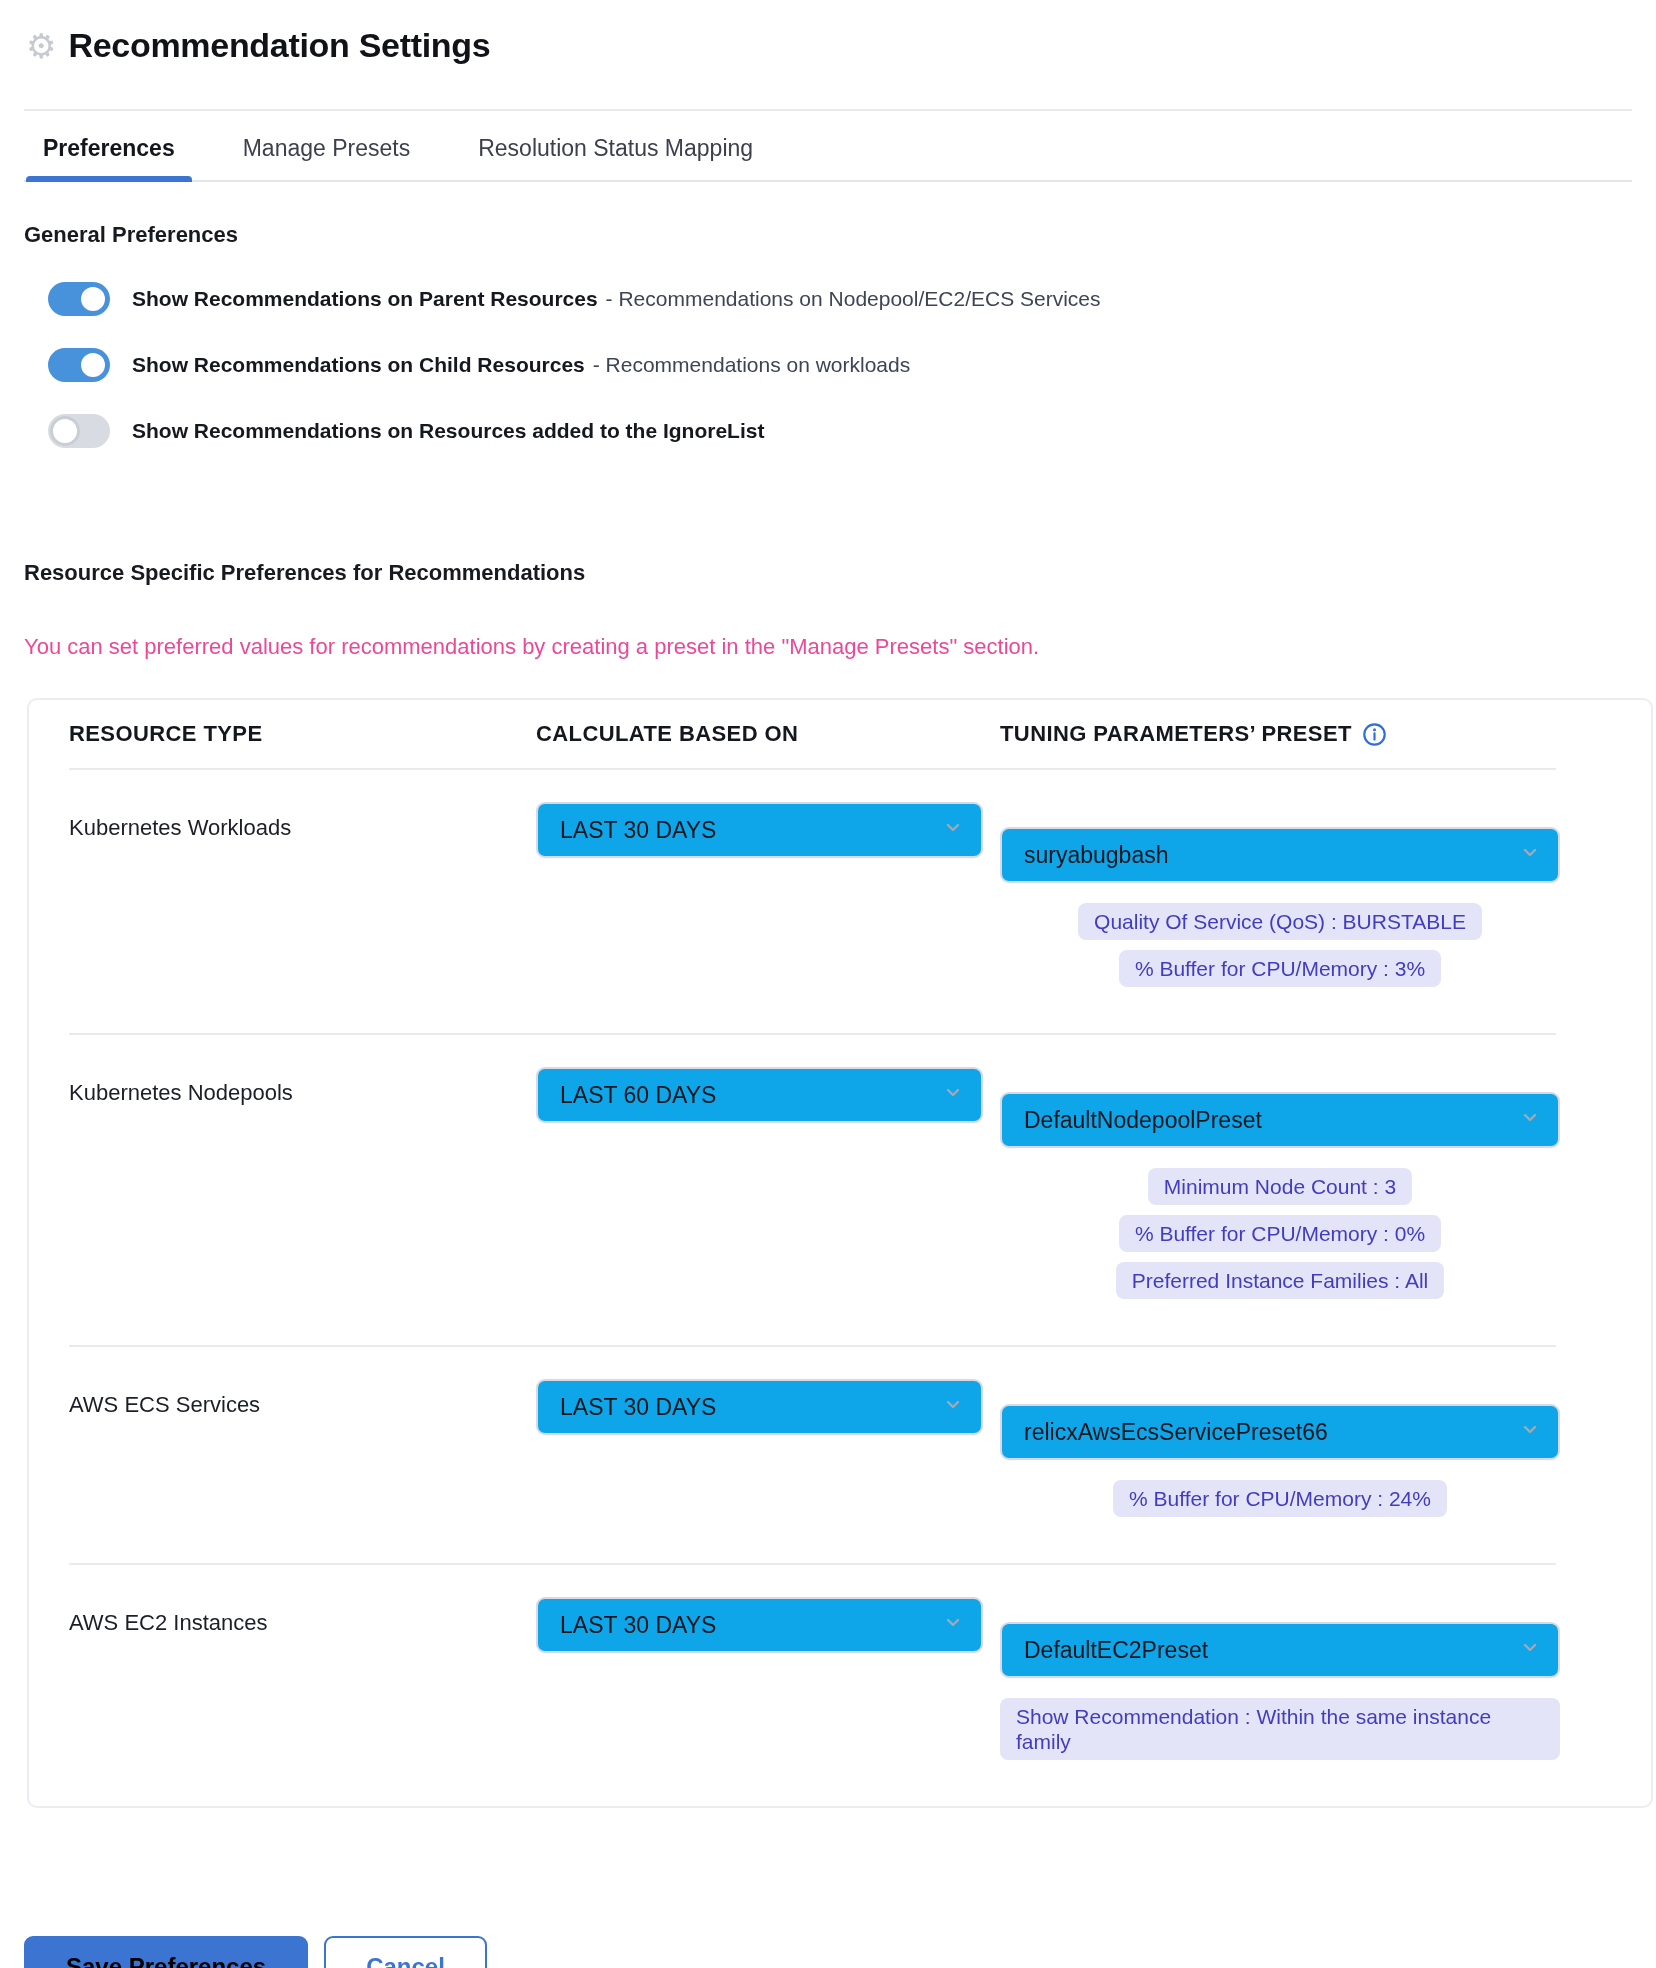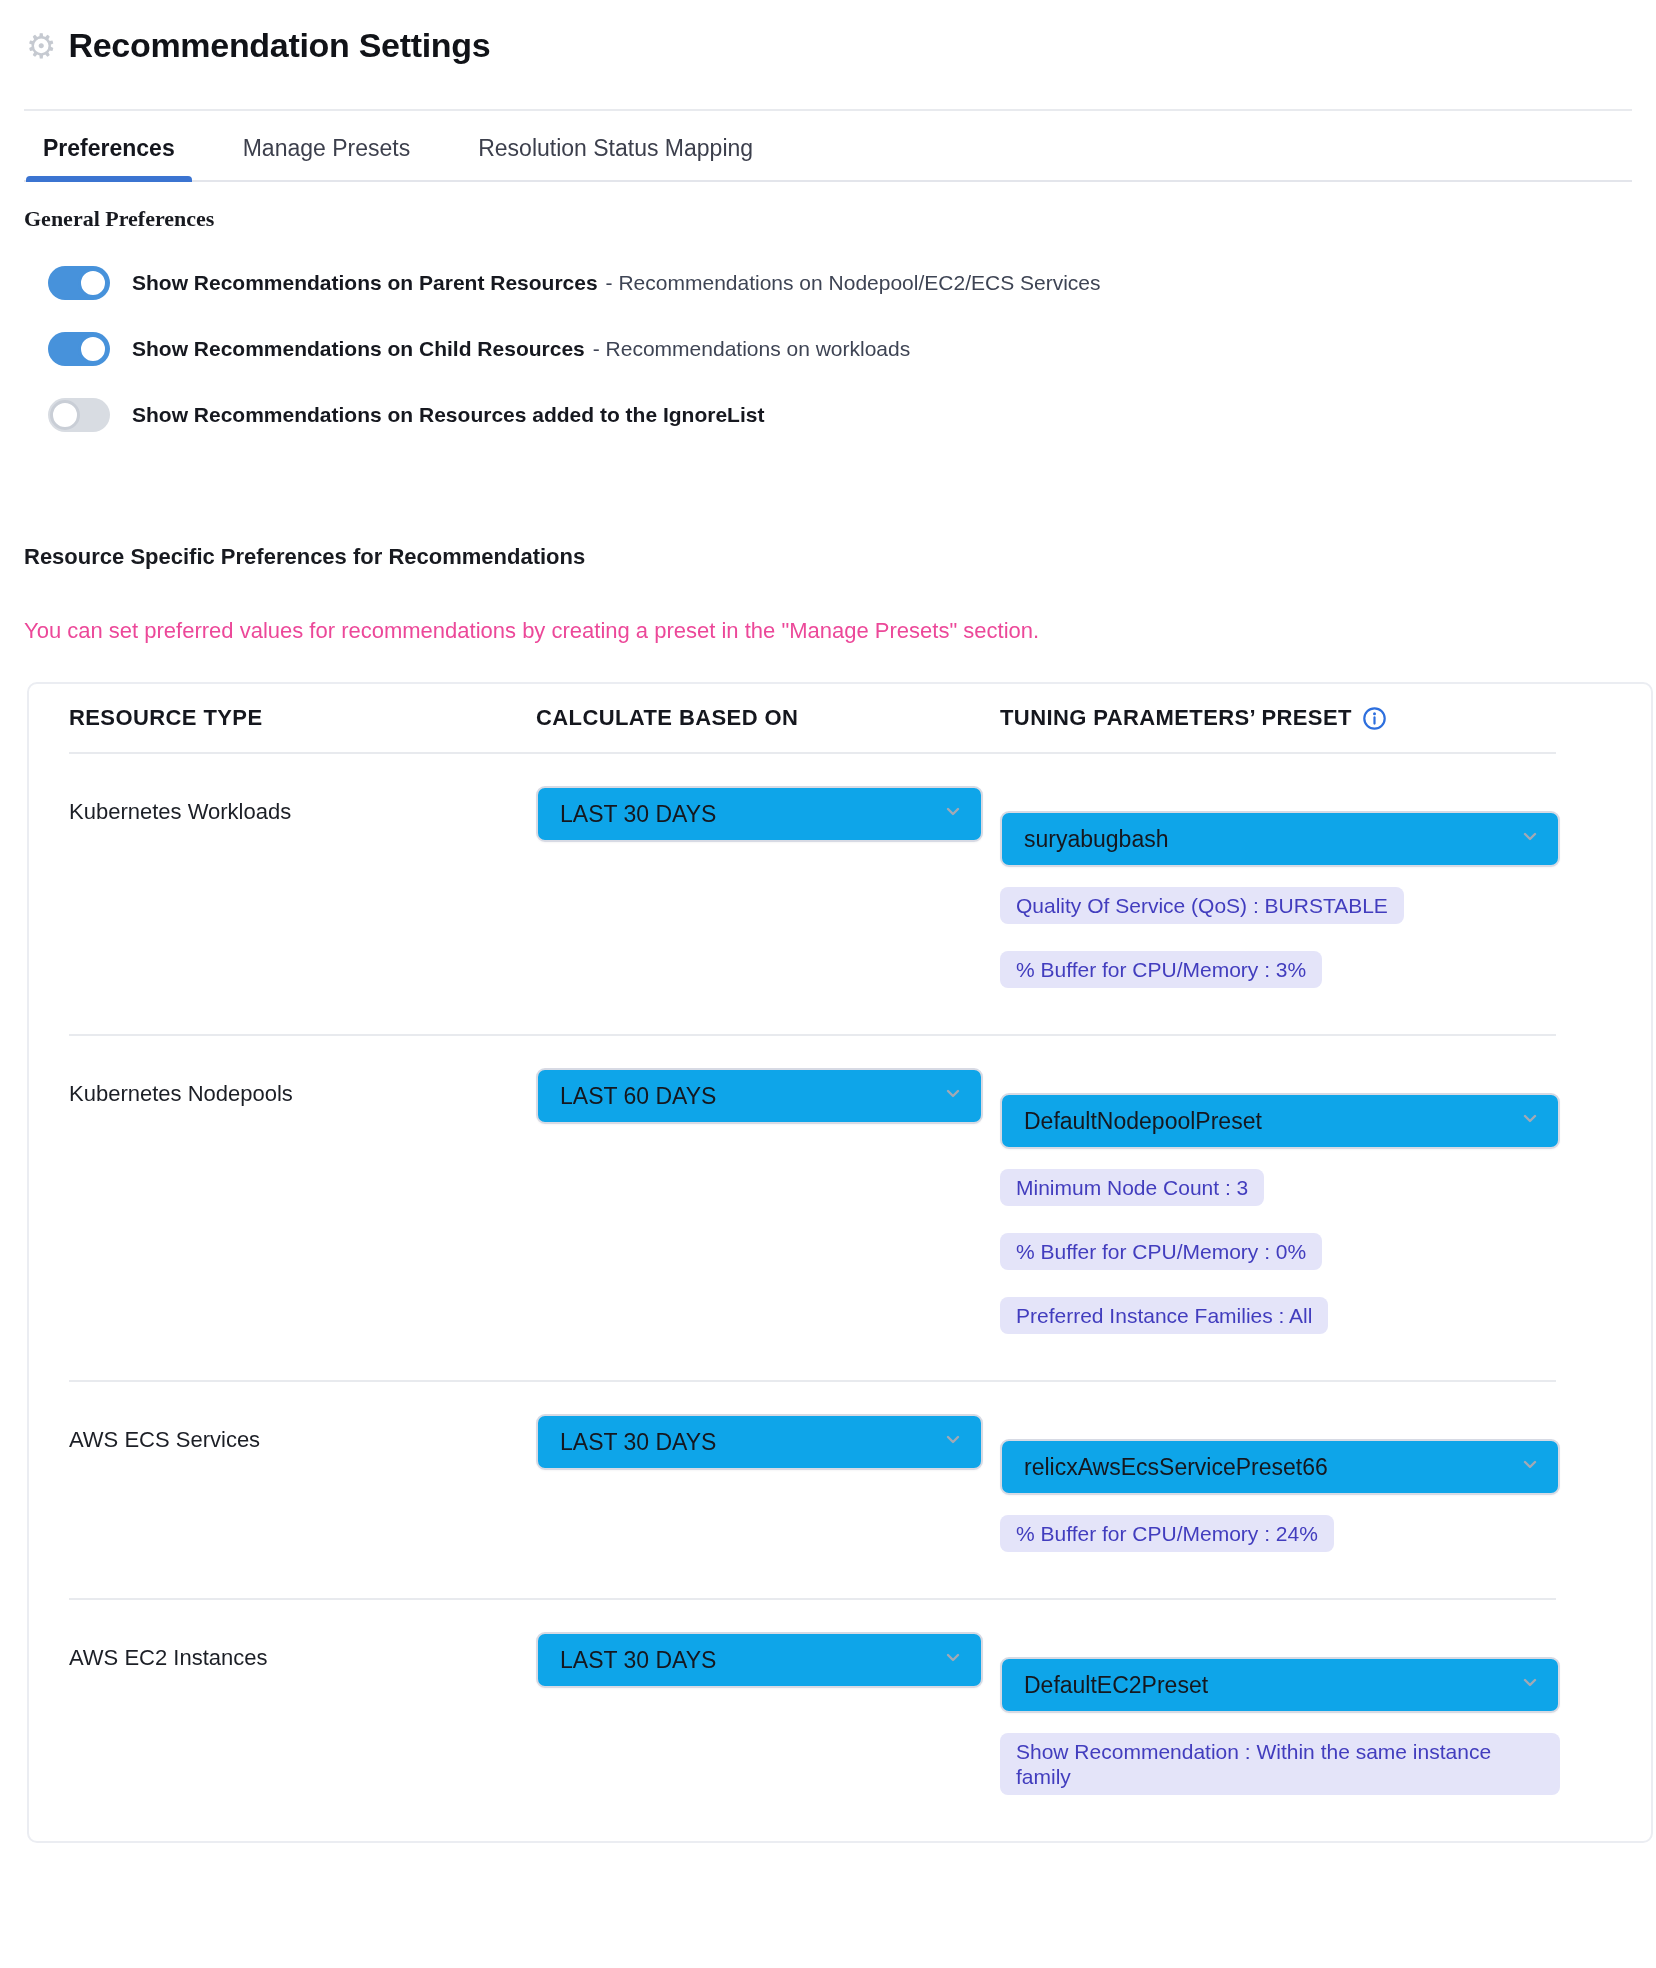--- a/index.html
+++ b/index.html
@@ -23,21 +23,21 @@
   .tab { position: relative; padding: 0 17px 18px 17px; font-size: 23px; cursor: pointer; }
   .tab[data-state="active"] { font-weight: 700; color: #14161D; }
   .tab[data-state="inactive"] { font-weight: 500; color: #3C3F4C; }
   .tab[data-state="active"]::after {
     content: ""; position: absolute; left: 0; right: 0; bottom: -2px;
     height: 6px; background: #3B74D1; border-radius: 4px 4px 0 0;
   }
 
   
   .section-heading { font-size: 22px; font-weight: 700; color: #181A20; }
-  .gp-heading { margin-top: 24px; font-family: Liberation Serif, serif; }
+  .gp-heading { margin-top: 40px; }
 
   
   .toggle-rows { margin-top: 34px; display: flex; flex-direction: column; gap: 32px; }
   .toggle-row { display: flex; align-items: center; }
   .toggle { position: relative; width: 62px; height: 34px; border-radius: 17px; margin-left: 24px; flex: 0 0 auto; cursor: pointer; }
   .toggle[data-state="on"]  { background: #4792DB; }
   .toggle[data-state="off"] { background: #D8DCE2; }
   .toggle .knob {
     position: absolute; top: 2px; width: 30px; height: 30px; border-radius: 50%; background: #ffffff;
   }
@@ -71,21 +71,21 @@
     position: relative; width: 447px; height: 56px;
     border: 2px solid #D7DAE4; border-radius: 9px; background: #0ea5e9;
     display: flex; align-items: center; padding: 0 28px 0 22px;
     font-size: 23px; color: #15171E; cursor: pointer;
     box-shadow: 0 1px 2px rgba(20,24,40,0.04);
     white-space: nowrap; overflow: hidden;
   }
   .select .chev { position: absolute; right: 16px; top: 50%; transform: translateY(-50%); }
   .select-preset { width: 560px; margin-top: 25px; }
 
-  .badges { display: flex; flex-direction: column; align-items: flex-start; gap: 27px; margin-top: 20px; max-width: 560px; }
+  .badges { display: flex; flex-direction: column; align-items: center; gap: 10px; margin-top: 20px; max-width: 560px; }
   .badge {
     display: inline-block; background: #E4E4F9; color: #423DBE;
     font-size: 21px; font-weight: 500; line-height: 25px;
     padding: 6px 16px; border-radius: 8px; max-width: 560px;
   }
   .badge:empty { display: none; }
 
   
   .footer { margin-top: 128px; display: flex; gap: 16px; align-items: center; }
   .btn { height: 62px; border-radius: 9px; font-size: 24px; font-weight: 700; cursor: pointer;

